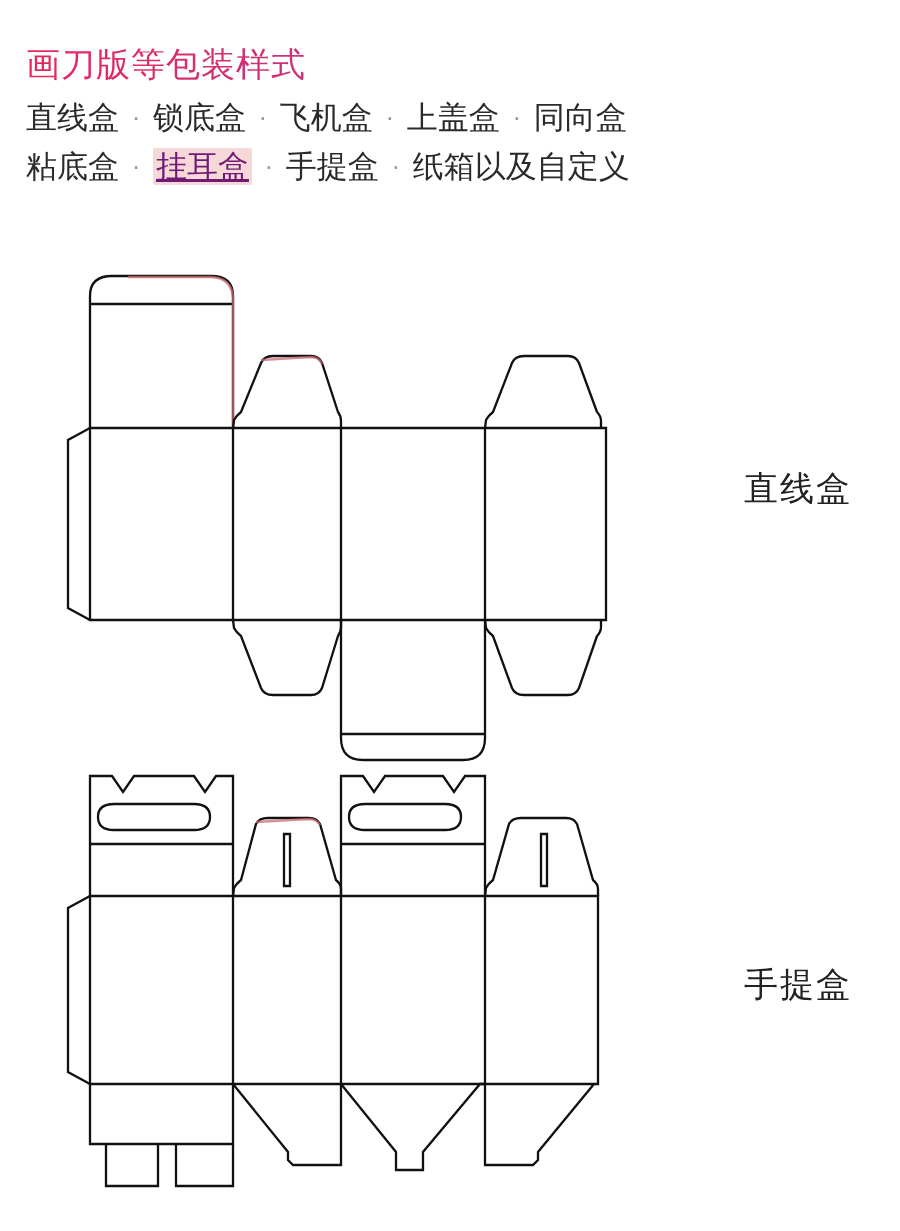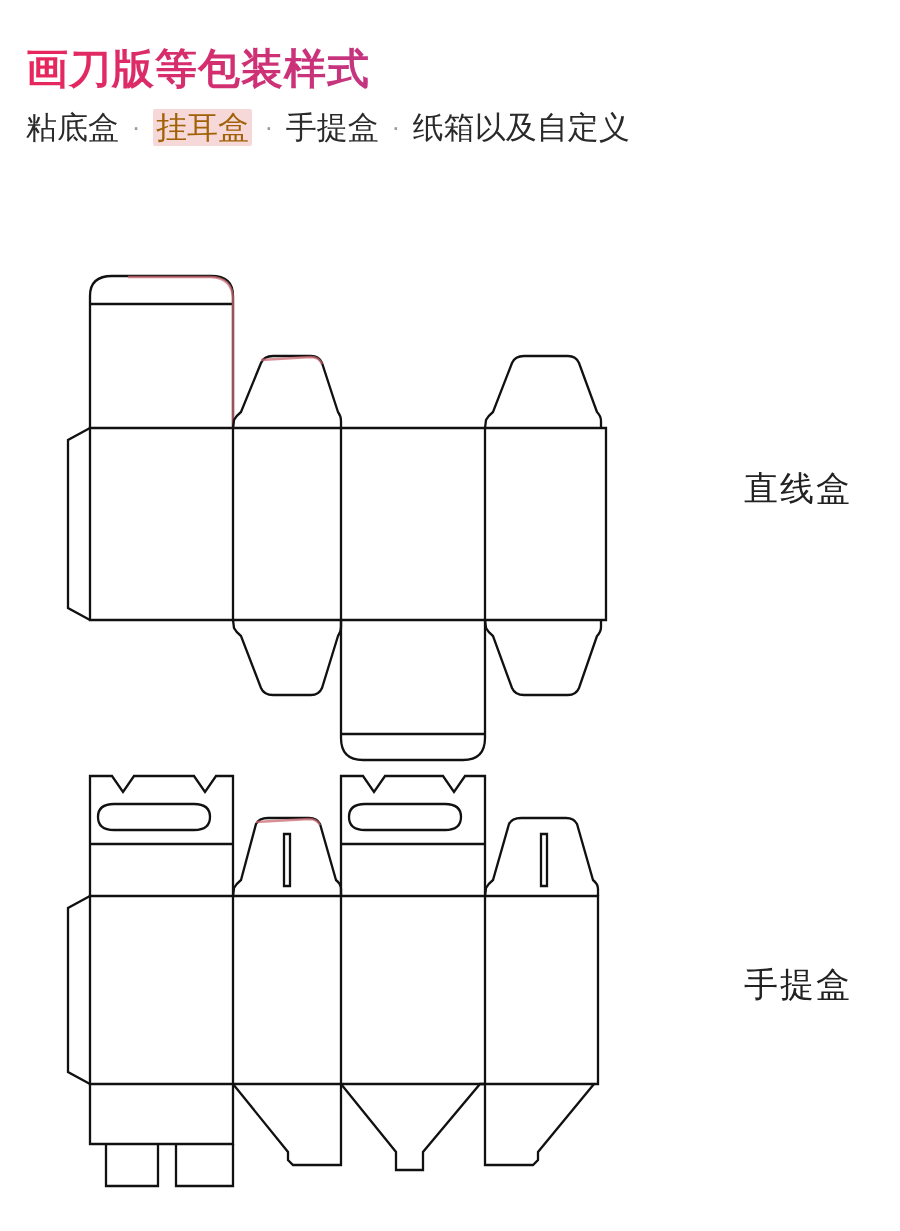--- a/index.html
+++ b/index.html
@@ -25,23 +25,23 @@
 
   
   .header {
     position: absolute;
     left: 26px;
     top: 44px;
     width: 840px;
   }
 
   .main-title {
-    font-size: 42px;
+    font-size: 34px;
     line-height: 1.18;
-    font-weight: 700;
+    font-weight: 400;
     letter-spacing: 1px;
     margin: 0 0 10px 0;
     background: linear-gradient(90deg, #e8265c 0%, #d32f70 22%, #b83a8e 55%, #9340ab 80%, #7b3fb0 100%);
     -webkit-background-clip: text;
     background-clip: text;
     color: transparent;
     -webkit-text-fill-color: transparent;
     white-space: nowrap;
   }
 
@@ -63,23 +63,24 @@
 
   .sep {
     color: #9a9a9a;
     padding: 0 4px;
     font-size: 26px;
     vertical-align: 2px;
   }
 
   .hl {
     background: #f6d8d8;
-    color: #a16207;
+    color: #701a75;
     padding: 1px 3px;
     border-radius: 2px;
+    text-decoration: underline;
   }
 
   
   .diagram {
     position: absolute;
   }
   #diagram-1 { left: 28px; top: 268px;  width: 660px; height: 510px; }
   #diagram-2 { left: 28px; top: 762px;  width: 660px; height: 450px; }
 
   .diagram svg { display: block; width: 100%; height: 100%; }
@@ -113,20 +114,31 @@
 </head>
 <body>
 
 <div class="page">
 
   <div class="header">
 
     <h1 class="main-title">画刀版等包装样式</h1>
 
 
+    <div class="type-line">
+      <span>直线盒</span>
+      <span class="sep">·</span>
+      <span>锁底盒</span>
+      <span class="sep">·</span>
+      <span>飞机盒</span>
+      <span class="sep">·</span>
+      <span>上盖盒</span>
+      <span class="sep">·</span>
+      <span>同向盒</span>
+    </div>
 
     <div class="type-line">
       <span>粘底盒</span>
       <span class="sep">·</span>
       <span class="hl">挂耳盒</span>
       <span class="sep">·</span>
       <span>手提盒</span>
       <span class="sep">·</span>
       <span>纸箱以及自定义</span>
     </div>

